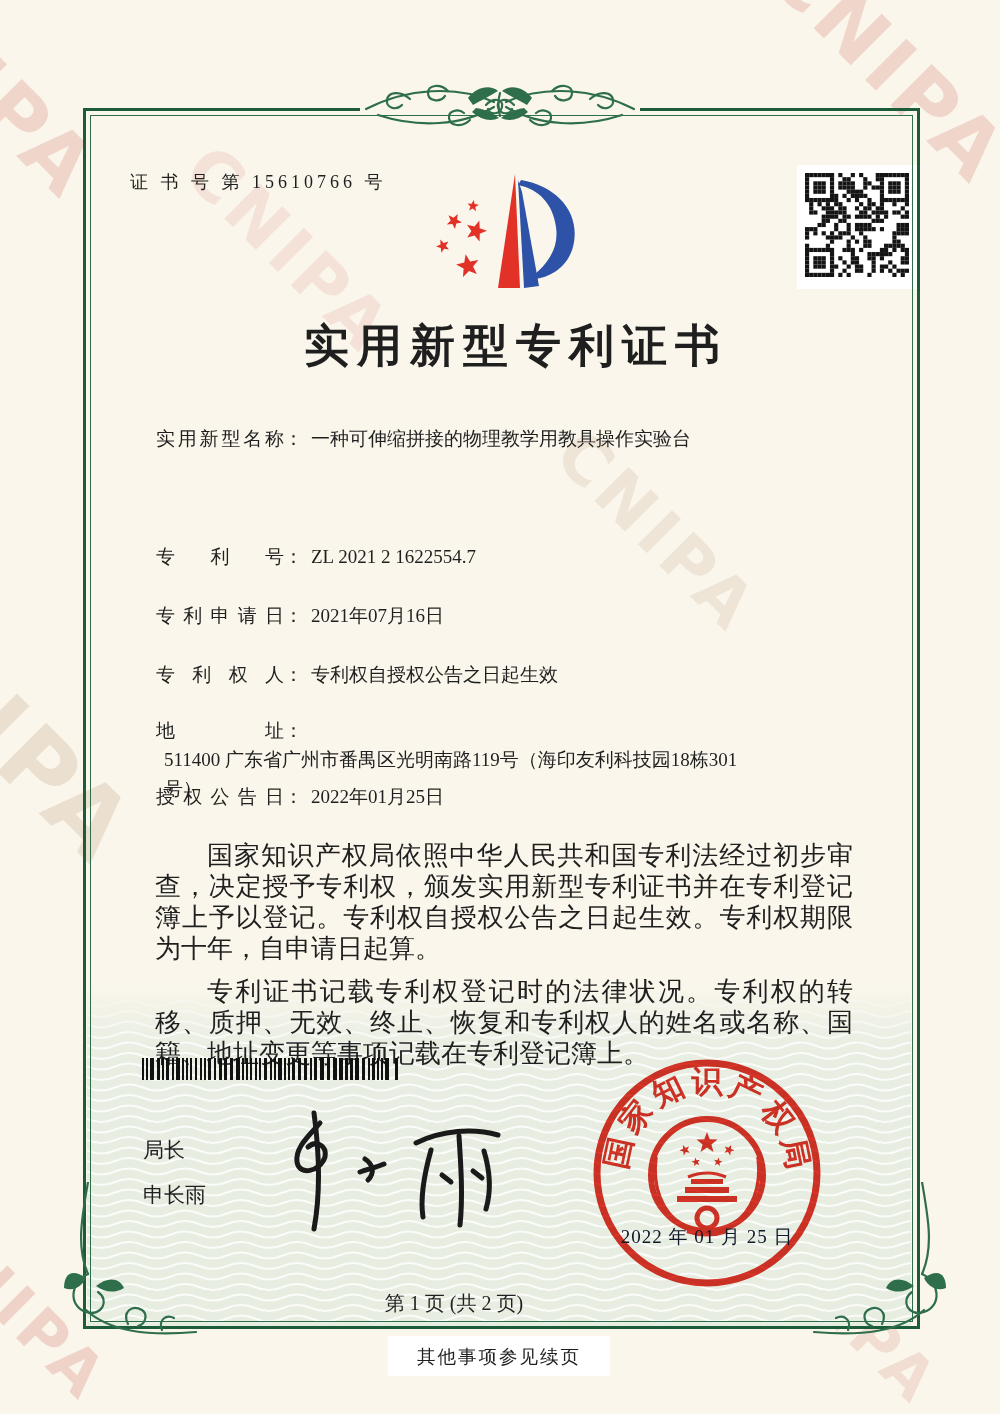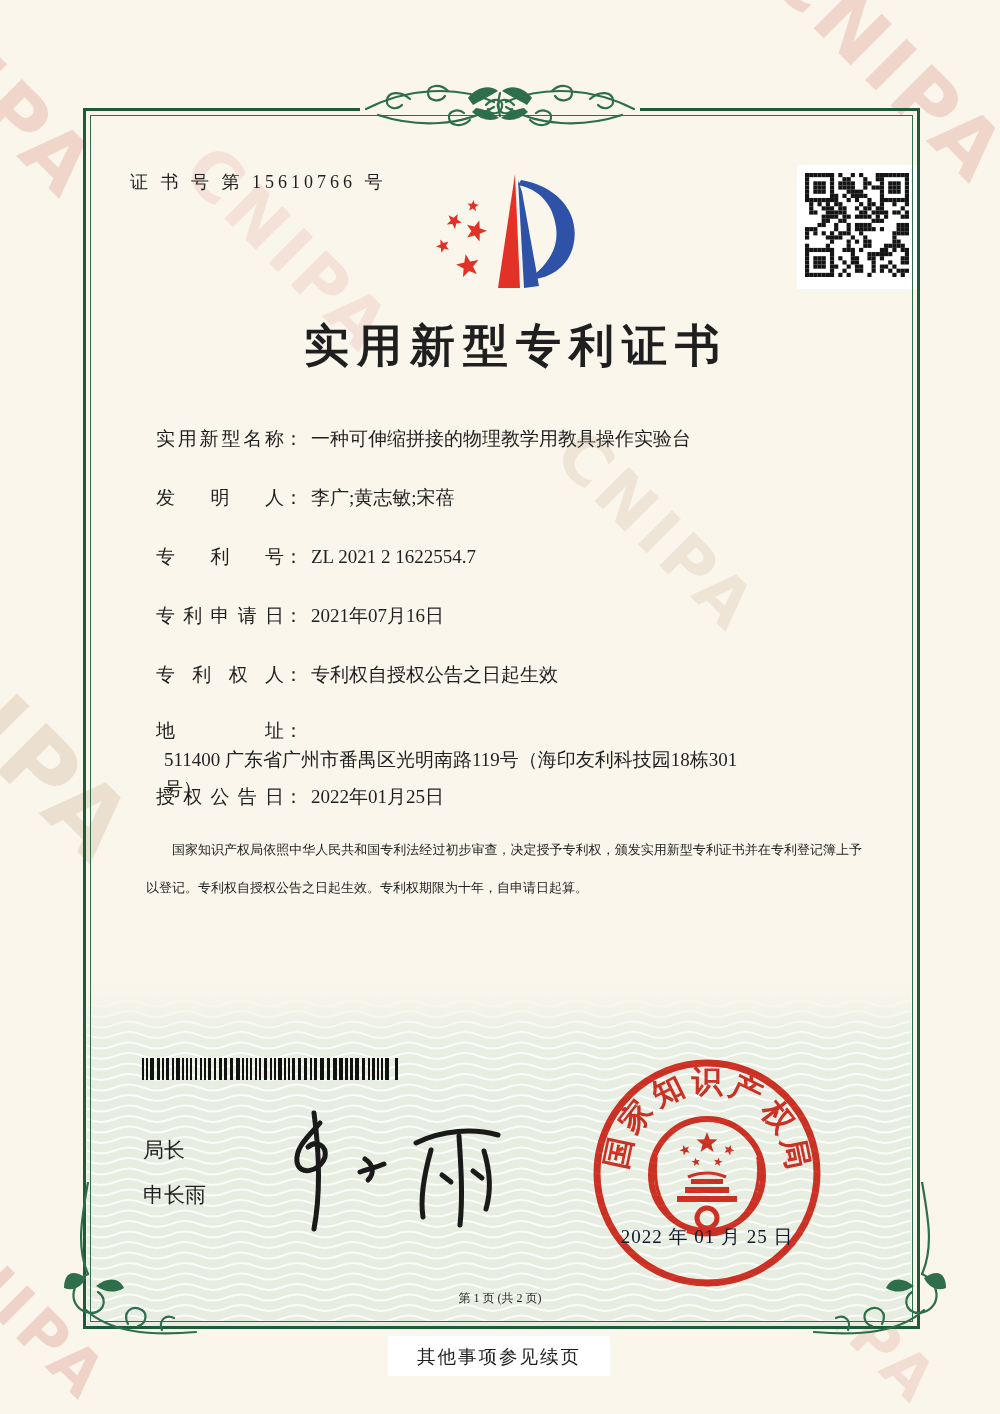--- a/index.html
+++ b/index.html
@@ -37,33 +37,33 @@
   .title{position:absolute;left:0;top:300px;width:1000px;text-align:center;font-size:45px;font-weight:700;letter-spacing:8px;margin:16px;z-index:2;font-family:"Liberation Serif",serif;}
 
   .frow{position:absolute;left:156px;width:730px;font-size:19px;z-index:2;line-height:29px;}
   .flabel{display:inline-block;width:128px;text-align:justify;text-align-last:justify;vertical-align:top;}
   .fcolon{display:inline-block;vertical-align:top;}
   .fvalue{display:inline-block;vertical-align:top;margin-left:8px;max-width:580px;}
   .grant-pair{position:absolute;left:369px;top:0;}
   .glabel{display:inline-block;width:112px;text-align:justify;text-align-last:justify;vertical-align:top;}
 
   .paras{position:absolute;left:143px;top:828px;width:722px;z-index:2;}
-  .paras p{margin:3px;font-size:13px;line-height:38px;text-indent:2em;text-align:justify;}
+  .paras p{margin:12px;font-size:26px;line-height:31px;text-indent:2em;text-align:justify;}
 
   .barcode{position:absolute;left:142px;top:1058px;z-index:2;}
   .officer-title{position:absolute;left:143px;top:1136px;font-size:21px;font-family:Liberation Mono, monospace;z-index:2;}
   .officer-name{position:absolute;left:143px;top:1181px;font-size:21px;font-family:Liberation Mono, monospace;z-index:2;}
   .signature{position:absolute;left:268px;top:1105px;z-index:2;}
 
   .seal{position:absolute;left:592px;top:1057px;width:230px;height:230px;z-index:3;mix-blend-mode:multiply;}
   .seal svg{position:absolute;left:0;top:0;}
   .seal-char{position:absolute;font-size:31px;font-weight:700;color:#dc3428;font-family:"Liberation Serif",serif;transform-origin:center;}
   .seal-date{position:absolute;left:607px;top:1224px;width:200px;text-align:center;font-size:19px;letter-spacing:1px;color:#0f172a;z-index:4;}
 
-  .page-num{position:absolute;left:0;top:1290px;width:1000px;text-align:center;font-size:12px;z-index:2;}
+  .page-num{position:absolute;left:0;top:1290px;width:908px;text-align:center;font-size:20px;z-index:2;}
   .note-box{position:absolute;left:388px;top:1336px;width:222px;height:40px;background:#ffffff;z-index:2;display:flex;align-items:center;justify-content:center;}
   .note-box span{font-size:18.5px;letter-spacing:2px;}
 
   .orn-stroke{fill:none;stroke:#2e6e4b;stroke-width:2.2;stroke-linecap:round;}
   .orn-fill{fill:#2e6e4b;stroke:none;}
 </style>
 </head>
 <body>
 
 <div class="page">
@@ -493,41 +493,39 @@
         <rect x="87.36" y="99.84" width="4.16" height="4.16" fill="#141414"></rect>
         <rect x="95.68" y="99.84" width="4.16" height="4.16" fill="#141414"></rect>
       </svg>
   </div>
 
   <h1 class="title">实用新型专利证书</h1>
 
   <div class="frow" style="top:424px">
     <span class="flabel">实用新型名称</span><span class="fcolon">：</span><span class="fvalue">一种可伸缩拼接的物理教学用教具操作实验台</span>
   </div>
-  <div class="frow" style="top:483px">
-    <span class="flabel">发明人</span><span class="fcolon">：</span><span class="fvalue">李广;黄志敏;宋蓓</span>
-  </div>
   <div class="frow" style="top:542px">
     <span class="flabel">专利号</span><span class="fcolon">：</span><span class="fvalue">ZL 2021 2 1622554.7</span>
   </div>
   <div class="frow" style="top:601px">
     <span class="flabel">专利申请日</span><span class="fcolon">：</span><span class="fvalue">2021年07月16日</span>
   </div>
   <div class="frow" style="top:660px">
     <span class="flabel">专利权人</span><span class="fcolon">：</span><span class="fvalue">专利权自授权公告之日起生效</span>
   </div>
   <div class="frow" style="top:716px">
     <span class="flabel">地址</span><span class="fcolon">：</span><span class="fvalue" style="width:578px">511400 广东省广州市番禺区光明南路119号（海印友利科技园18栋301号）</span>
   </div>
   <div class="frow" style="top:782px">
     <span class="flabel">授权公告日</span><span class="fcolon">：</span><span class="fvalue">2022年01月25日</span>
   </div>
 
   <div class="paras">
     <p>国家知识产权局依照中华人民共和国专利法经过初步审查，决定授予专利权，颁发实用新型专利证书并在专利登记簿上予以登记。专利权自授权公告之日起生效。专利权期限为十年，自申请日起算。</p>
+    <p>专利证书记载专利权登记时的法律状况。专利权的转移、质押、无效、终止、恢复和专利权人的姓名或名称、国籍、地址变更等事项记载在专利登记簿上。</p>
   </div>
 
   <svg class="barcode" id="barcode" width="258" height="22" viewBox="0 0 258 22">
       <rect x="0" y="0" width="2" height="22" fill="#111"></rect>
       <rect x="4" y="0" width="2" height="22" fill="#111"></rect>
       <rect x="8" y="0" width="4" height="22" fill="#111"></rect>
       <rect x="15" y="0" width="3" height="22" fill="#111"></rect>
       <rect x="20" y="0" width="2" height="22" fill="#111"></rect>
       <rect x="24" y="0" width="3" height="22" fill="#111"></rect>
       <rect x="30" y="0" width="2" height="22" fill="#111"></rect>

